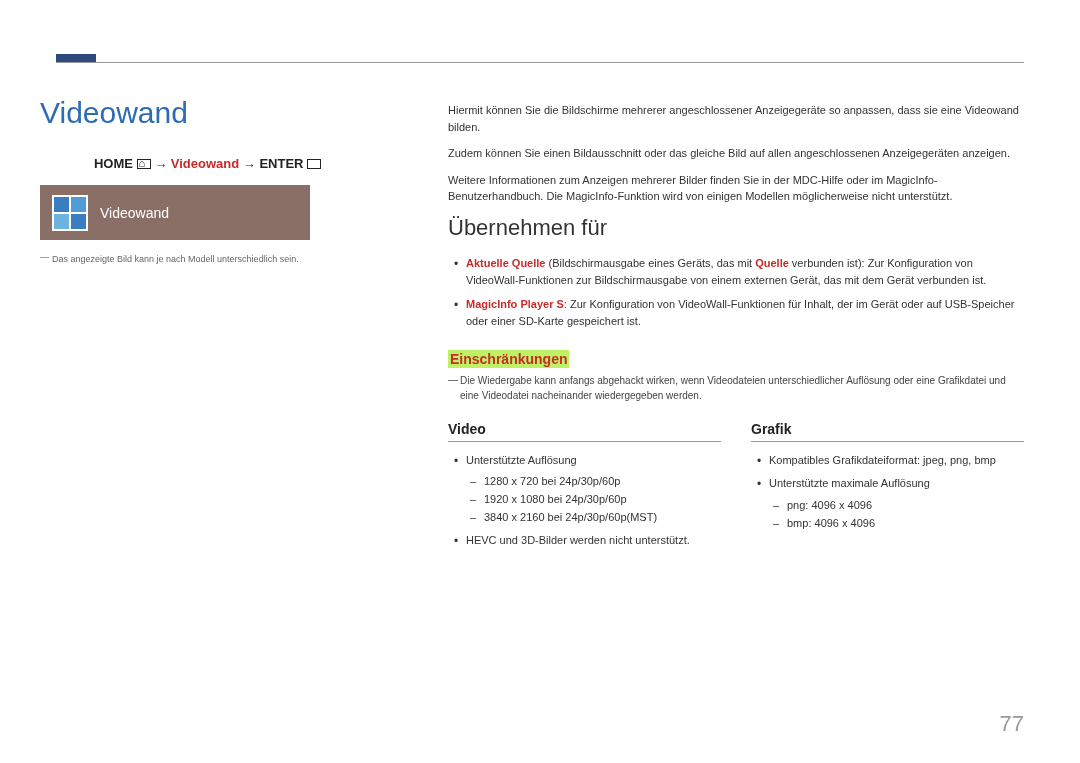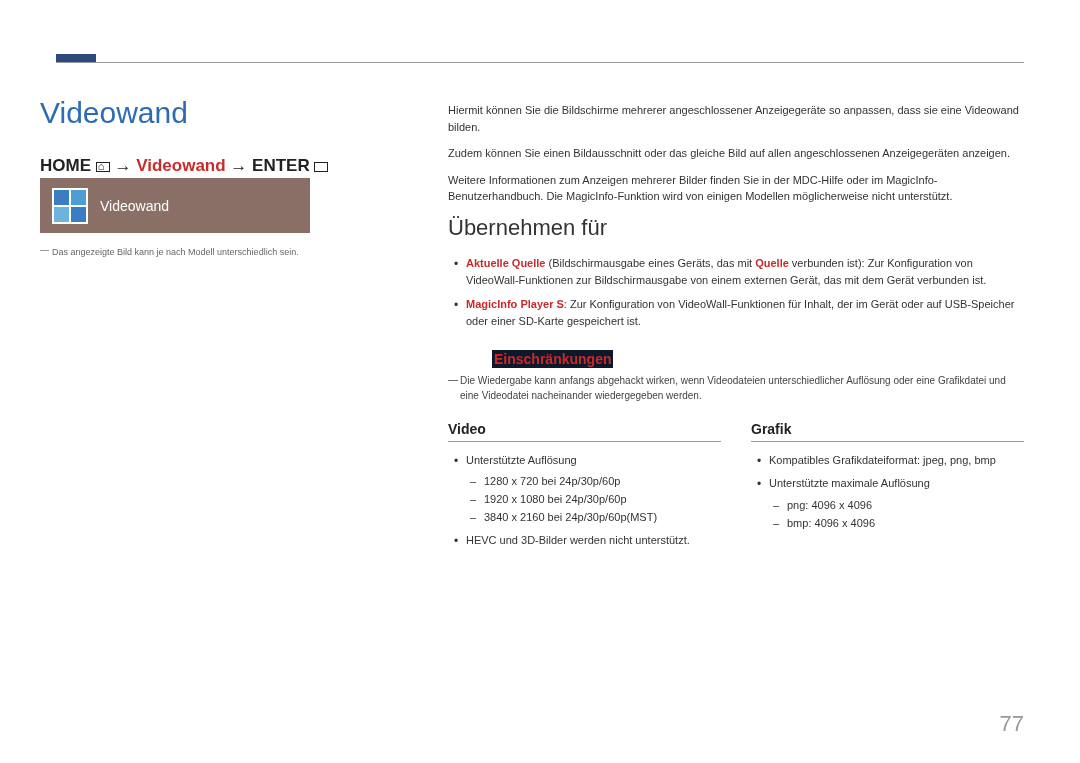--- a/index.html
+++ b/index.html
@@ -39,24 +39,25 @@
     right: 56px;
   }
   .title {
     font-size: 30px;
     font-weight: 400;
     color: #2d6bb4;
     margin-bottom: 26px;
     font-family: "Segoe UI Light", "Helvetica Neue", Arial, sans-serif;
   }
   .breadcrumb {
-    font-size: 17px;
+    font-size: 13px;
     font-weight: 700;
     color: #222;
-    margin-bottom: 2px;
+    margin-bottom: 14px;
+    text-align: center;
   }
   .breadcrumb .accent { color: #c92a2a; font-weight: 700; }
   .breadcrumb .icon-box {
     display: inline-block;
     width: 14px; height: 10px;
     border: 1px solid #222;
     vertical-align: -1px;
     position: relative;
   }
   .breadcrumb .home-icon::before {
@@ -130,21 +131,21 @@
     font-size: 12px;
   }
   .bold-red { color: #c92a2a; font-weight: 700; }
   .h3 {
     font-size: 14px;
     font-weight: 700;
     color: #c92a2a;
     margin-top: 20px;
     margin-bottom: 6px;
   }
-  .highlight { background: #0f172a; padding: 1px 2px; margin-left: 44px; }
+  .highlight { background: #bef264; padding: 1px 2px; }
   .small-note {
     font-size: 10px;
     color: #444;
     position: relative;
     padding-left: 12px;
     line-height: 1.5;
     margin-bottom: 10px;
   }
   .small-note::before {
     content: "―";

